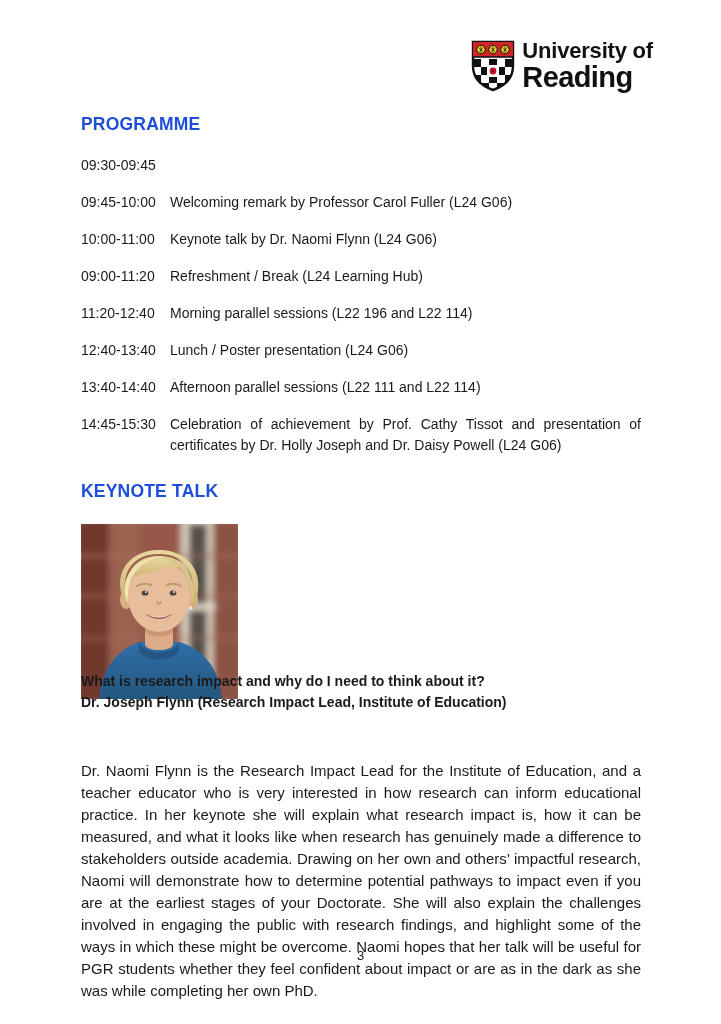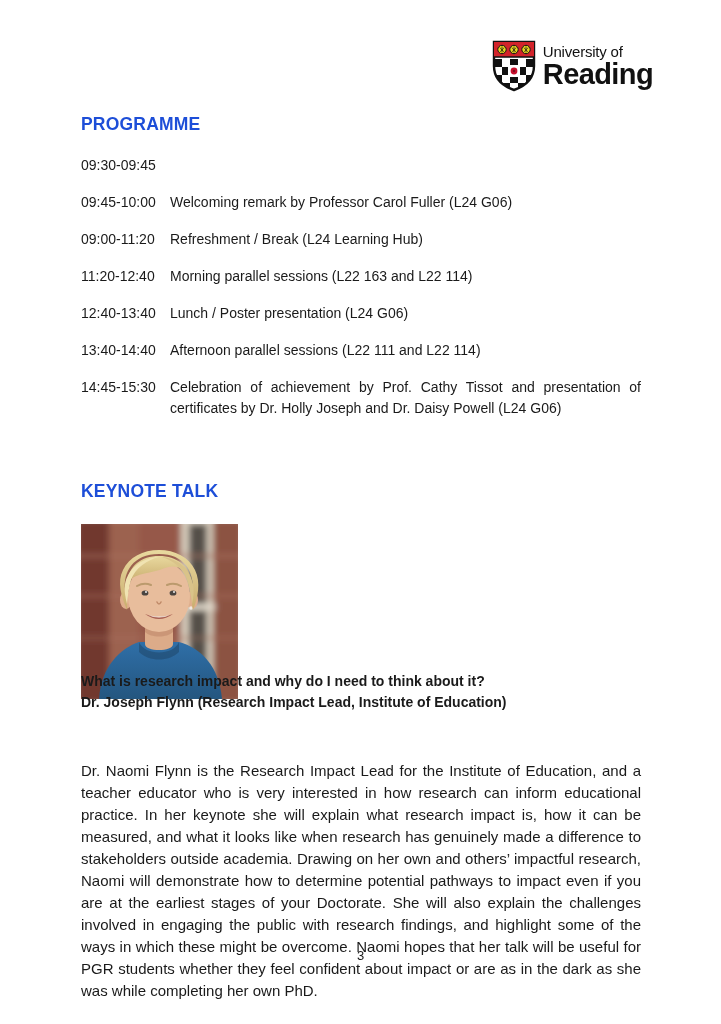--- a/index.html
+++ b/index.html
@@ -9,21 +9,21 @@
     color:#1a1a1a;
     position:relative;
     overflow:hidden;
   }
   .page{position:relative;width:721px;height:1024px;background:#fff;}
 
   
   .logo{position:absolute;top:40px;right:68px;display:flex;align-items:center;gap:6px;}
   .logo-crest{width:46px;height:52px;flex:none;}
   .logo-text{line-height:1;color:#111;}
-  .logo-line1{font-size:15px;font-weight:400;letter-spacing:-0.2px;margin-bottom:1px;}
+  .logo-line1{font-size:22px;font-weight:700;letter-spacing:-0.2px;margin-bottom:1px;}
   .logo-line2{font-size:29px;font-weight:bold;letter-spacing:-0.6px;}
 
   
   .section-heading{
     position:absolute;left:81px;margin:0;
     font-size:17.5px;font-weight:bold;color:#1d4ed8;letter-spacing:0.2px;
   }
   #programme-heading{top:114px;}
   #keynote-heading{top:481px;}
 
@@ -109,26 +109,30 @@
 
   <div class="schedule">
     <div class="sched-row">
       <span class="sched-time">09:30-09:45</span>
     </div>
     <div class="sched-row">
       <span class="sched-time">09:45-10:00</span>
       <span class="sched-desc">Welcoming remark by Professor Carol Fuller (L24 G06)</span>
     </div>
     <div class="sched-row">
+      <span class="sched-time">10:00-11:00</span>
+      <span class="sched-desc">Keynote talk by Dr. Naomi Flynn (L24 G06)</span>
+    </div>
+    <div class="sched-row">
       <span class="sched-time">09:00-11:20</span>
       <span class="sched-desc">Refreshment / Break (L24 Learning Hub)</span>
     </div>
     <div class="sched-row">
       <span class="sched-time">11:20-12:40</span>
-      <span class="sched-desc">Morning parallel sessions (L22 163 and L22 114)</span>
+      <span class="sched-desc">Morning parallel sessions (L22 196 and L22 114)</span>
     </div>
     <div class="sched-row">
       <span class="sched-time">12:40-13:40</span>
       <span class="sched-desc">Lunch / Poster presentation (L24 G06)</span>
     </div>
     <div class="sched-row">
       <span class="sched-time">13:40-14:40</span>
       <span class="sched-desc">Afternoon parallel sessions (L22 111 and L22 114)</span>
     </div>
     <div class="sched-row">

